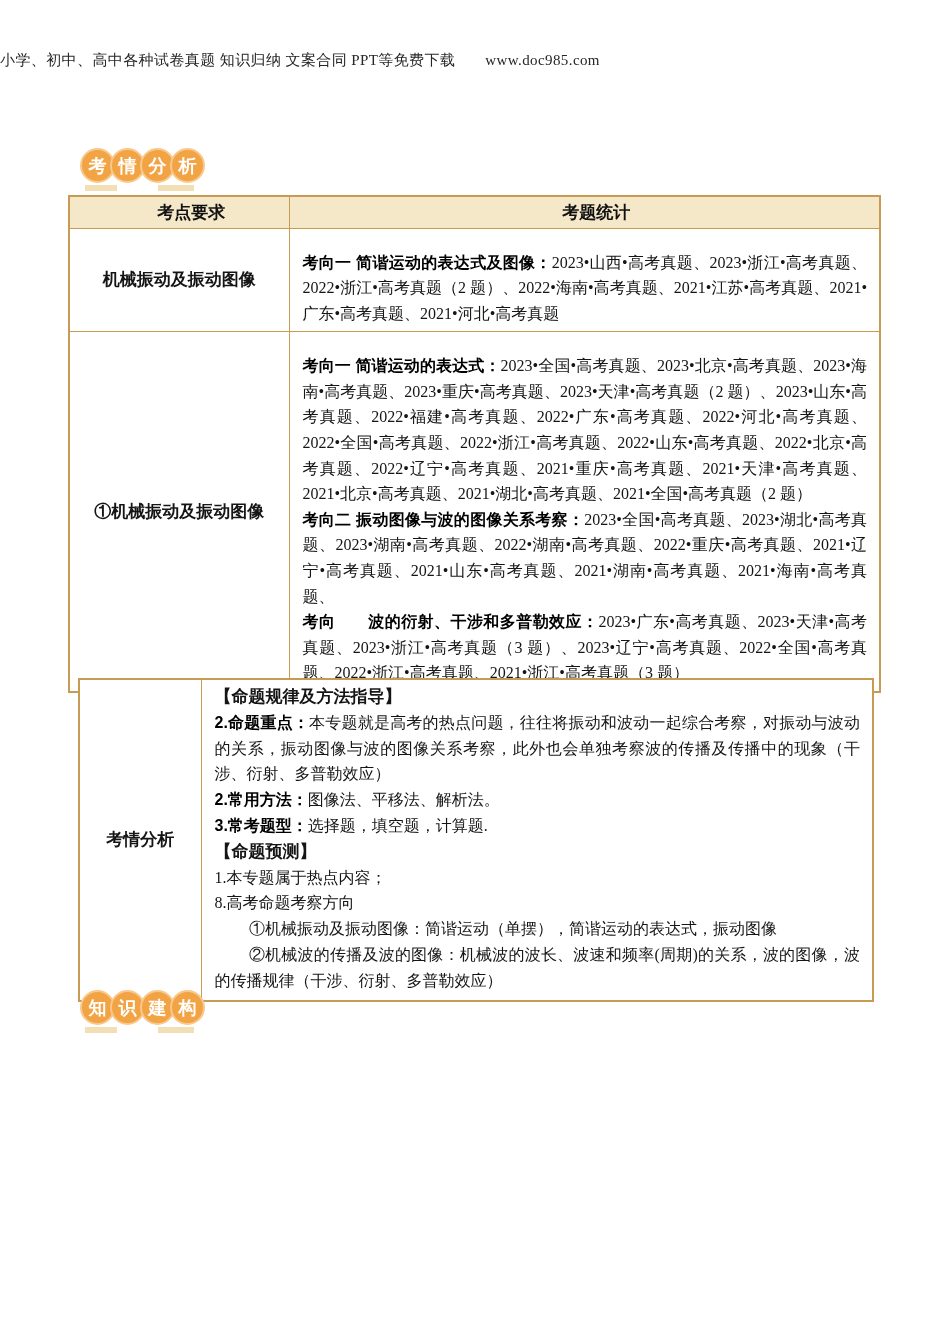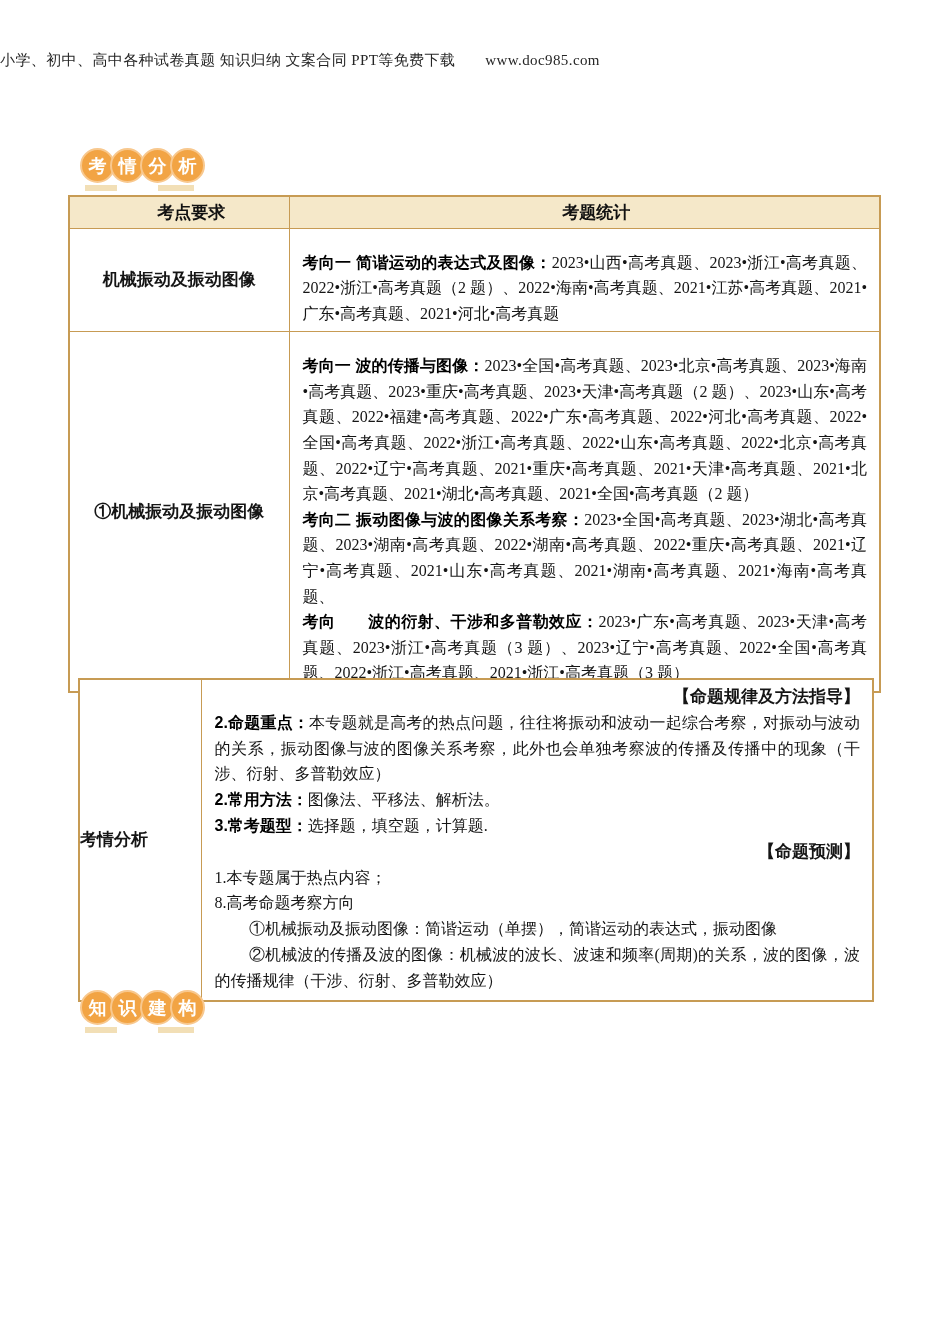--- a/index.html
+++ b/index.html
@@ -57,30 +57,30 @@
   }
   .lead {
     font-family:"Liberation Sans","DejaVu Sans",sans-serif;
     font-weight:bold; color:#000;
   }
   .stats p { margin:0; }
 
   .t2 { position:absolute; left:78px; top:678px; width:796px; }
   .t2 .col-label { width:122px; }
   .t2 td.label-cell {
-    text-align:left;
+    text-align:center;
     font-family:"Liberation Sans","DejaVu Sans",sans-serif;
     font-weight:bold; font-size:17px;
   }
   .t2 td.content {
     padding:4px 12px 6px 13px; font-size:16px; line-height:25.8px;
     vertical-align:top; text-align:justify;
   }
   .t2 .center-title {
-    text-align:right;
+    text-align:left;
     font-family:"Liberation Sans","DejaVu Sans",sans-serif;
     font-weight:bold; font-size:17px;
   }
   .t2 p { margin:0; }
   .t2 p.direction { text-indent:2.15em; }
 </style>
 </head>
 <body>
 
 <div class="site-header">
@@ -110,21 +110,21 @@
   </tr>
   <tr>
     <td class="topic">机械振动及振动图像</td>
     <td class="stats">
       <p><span class="lead">考向一 简谐运动的表达式及图像：</span><span>2023•山西•高考真题、2023•浙江•高考真题、2022•浙江•高考真题（2 题）、2022•海南•高考真题、2021•江苏•高考真题、2021•广东•高考真题、2021•河北•高考真题</span></p>
     </td>
   </tr>
   <tr>
     <td class="topic">①机械振动及振动图像</td>
     <td class="stats">
-      <p><span class="lead">考向一 波的传播与图像：</span><span>2023•全国•高考真题、2023•北京•高考真题、2023•海南•高考真题、2023•重庆•高考真题、2023•天津•高考真题（2 题）、2023•山东•高考真题、2022•福建•高考真题、2022•广东•高考真题、2022•河北•高考真题、2022•全国•高考真题、2022•浙江•高考真题、2022•山东•高考真题、2022•北京•高考真题、2022•辽宁•高考真题、2021•重庆•高考真题、2021•天津•高考真题、2021•北京•高考真题、2021•湖北•高考真题、2021•全国•高考真题（2 题）</span></p>
+      <p><span class="lead">考向一 简谐运动的表达式：</span><span>2023•全国•高考真题、2023•北京•高考真题、2023•海南•高考真题、2023•重庆•高考真题、2023•天津•高考真题（2 题）、2023•山东•高考真题、2022•福建•高考真题、2022•广东•高考真题、2022•河北•高考真题、2022•全国•高考真题、2022•浙江•高考真题、2022•山东•高考真题、2022•北京•高考真题、2022•辽宁•高考真题、2021•重庆•高考真题、2021•天津•高考真题、2021•北京•高考真题、2021•湖北•高考真题、2021•全国•高考真题（2 题）</span></p>
       <p><span class="lead">考向二 振动图像与波的图像关系考察：</span><span>2023•全国•高考真题、2023•湖北•高考真题、2023•湖南•高考真题、2022•湖南•高考真题、2022•重庆•高考真题、2021•辽宁•高考真题、2021•山东•高考真题、2021•湖南•高考真题、2021•海南•高考真题、</span></p>
       <p><span class="lead">考向　　波的衍射、干涉和多普勒效应：</span><span>2023•广东•高考真题、2023•天津•高考真题、2023•浙江•高考真题（3 题）、2023•辽宁•高考真题、2022•全国•高考真题、2022•浙江•高考真题、2021•浙江•高考真题（3 题）</span></p>
     </td>
   </tr>
 </tbody>
   </table>
 
 <table class="grid outer t2">
   <colgroup>
       <col class="col-label">

